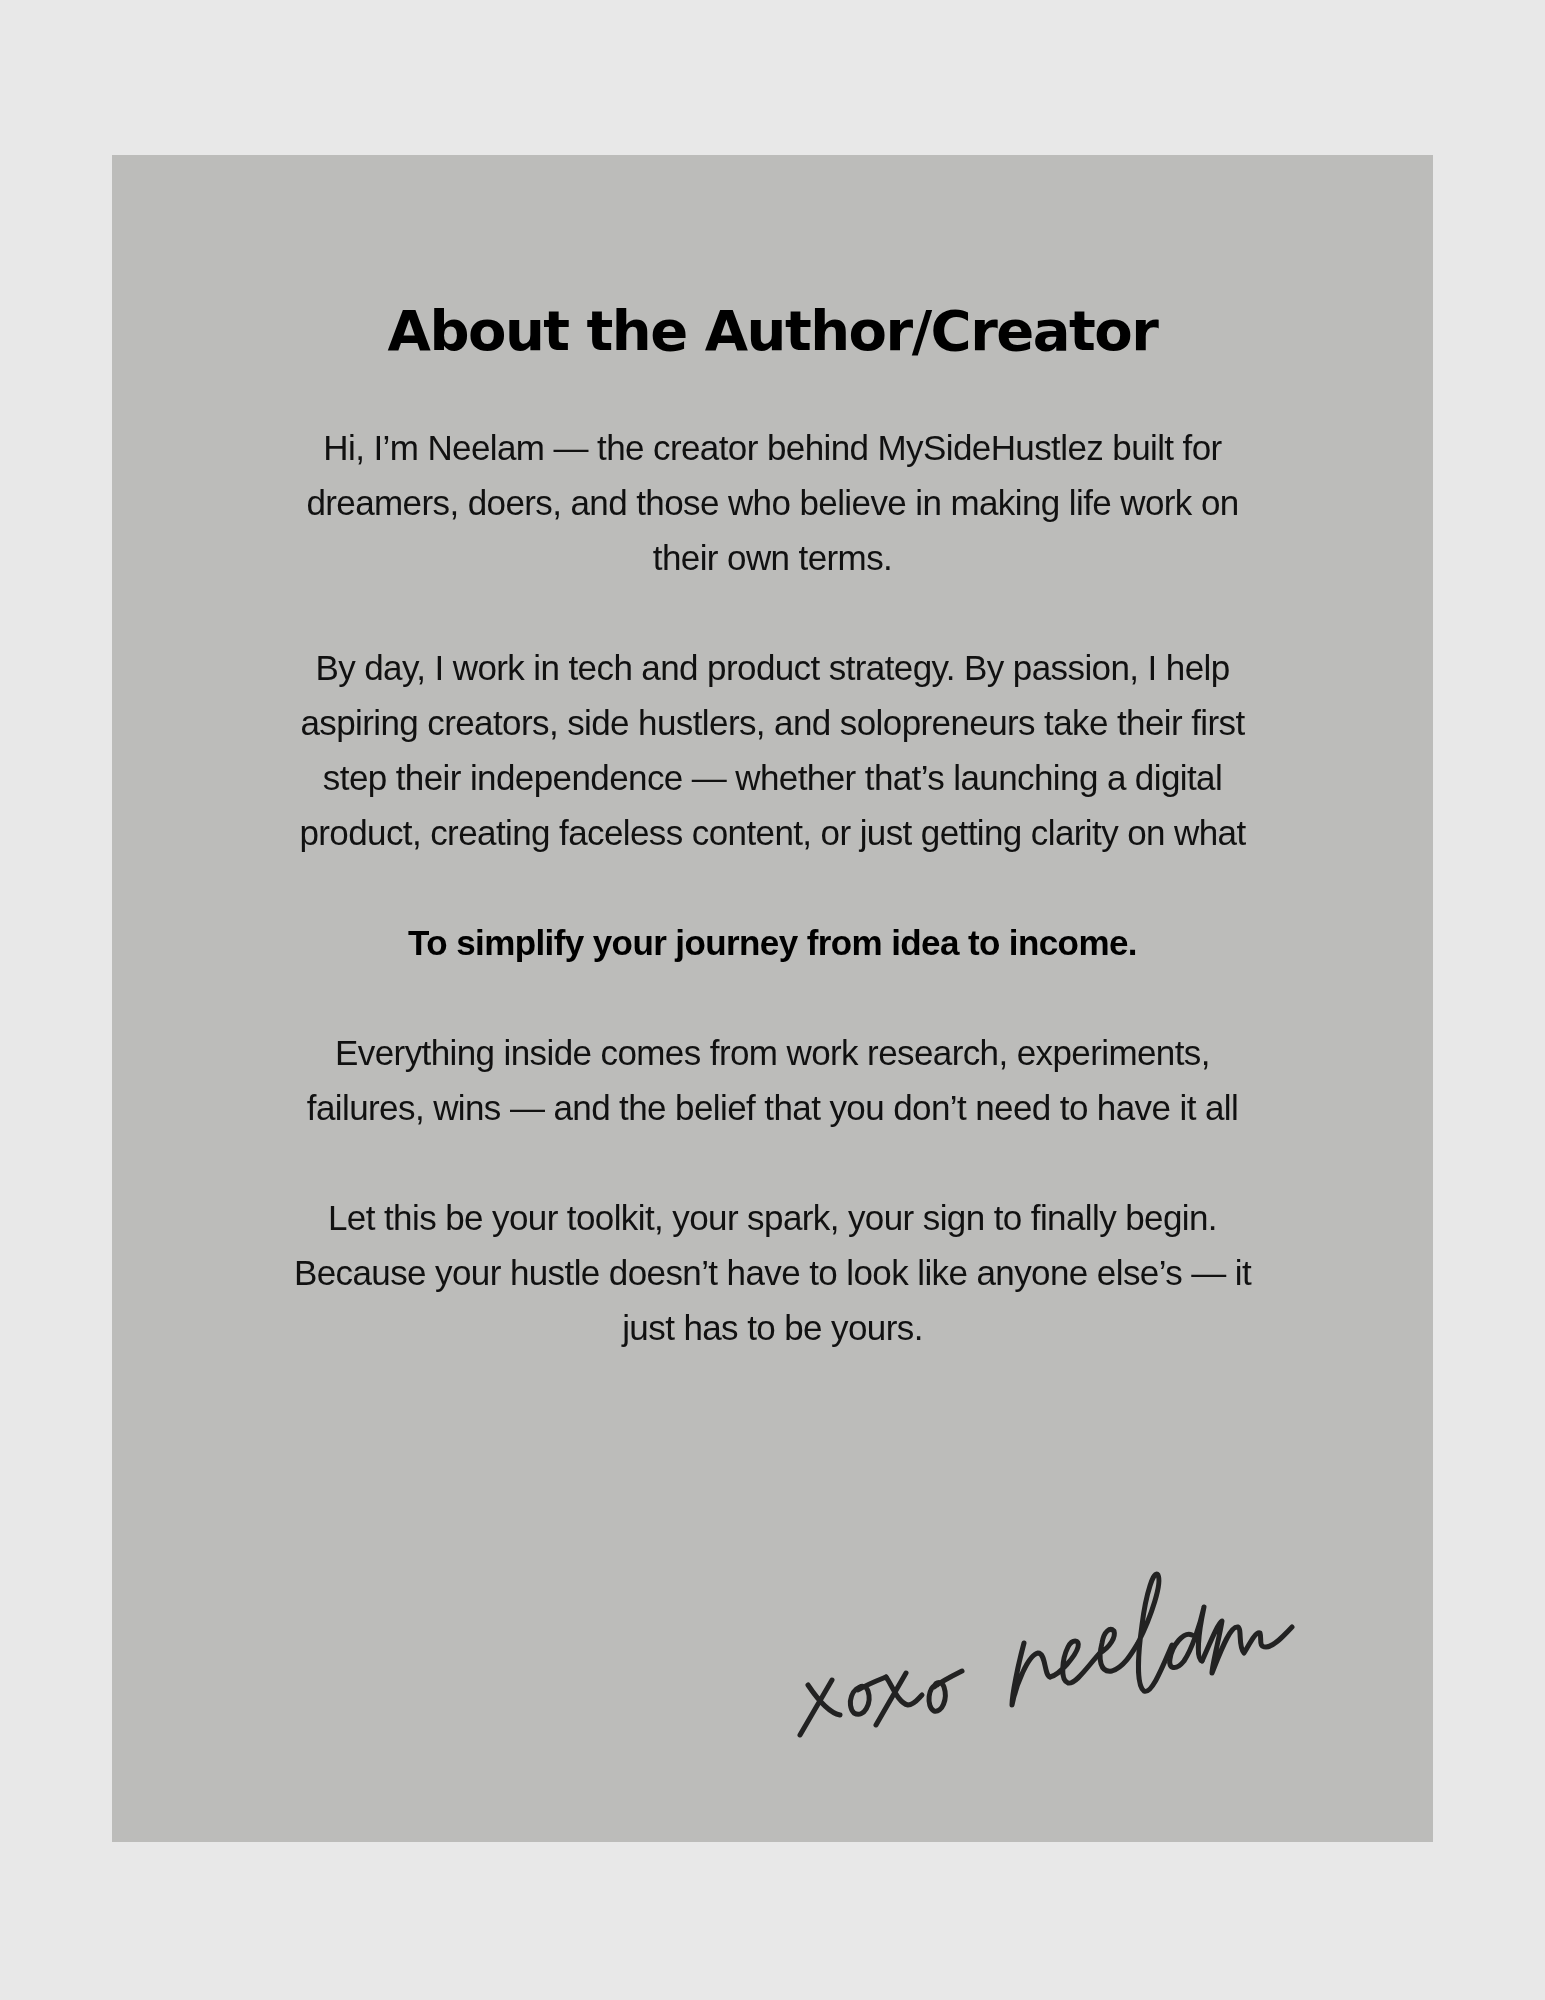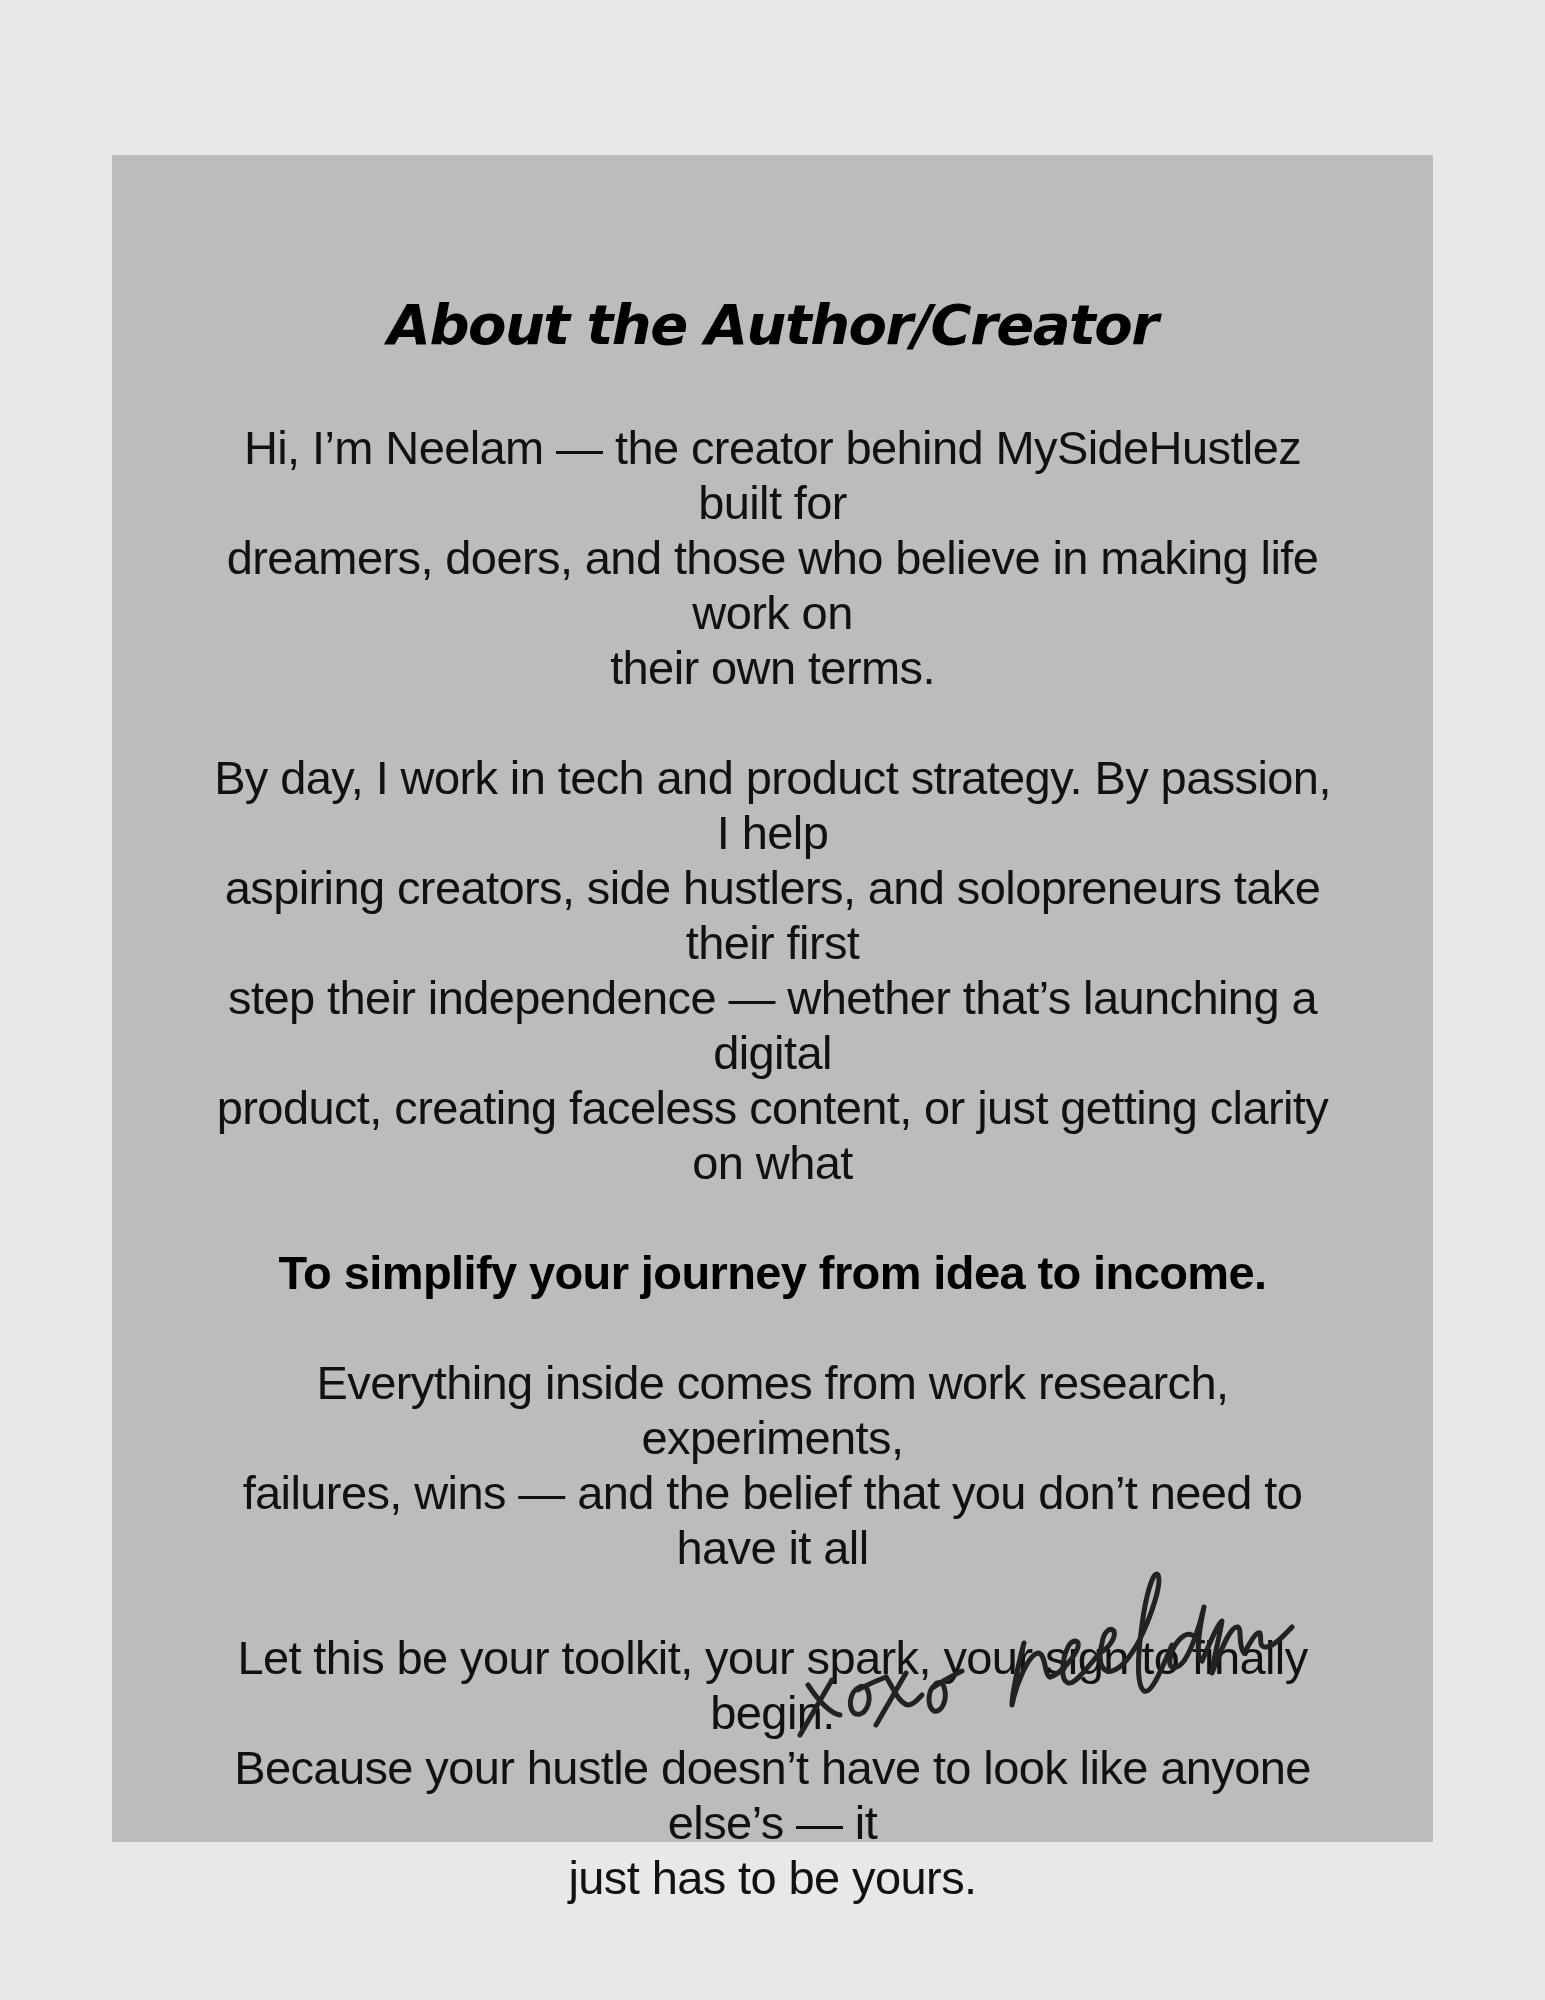--- a/index.html
+++ b/index.html
@@ -23,36 +23,35 @@
       background: #bcbcba;
     }
     .title {
       position: absolute;
       left: 0;
       right: 0;
       top: 120px;
       text-align: center;
       font-family: "DejaVu Sans", sans-serif;
       font-weight: bold;
-      font-style: italic;
       font-size: 56px;
       letter-spacing: -1.5px;
       color: #000;
-      margin: 10px;
+      margin: 16px;
       line-height: 80px;
     }
     .body-text {
       position: absolute;
       left: 90px;
       right: 90px;
       top: 265px;
       text-align: center;
       color: #111;
       font-family: "Liberation Sans", sans-serif;
-      font-size: 47px;
+      font-size: 35px;
       line-height: 55px;
       letter-spacing: -0.6px;
     }
     .body-text p {
       margin: 0 0 55px 0;
     }
     .body-text .line {
       display: block;
     }
     .body-text .bold {

